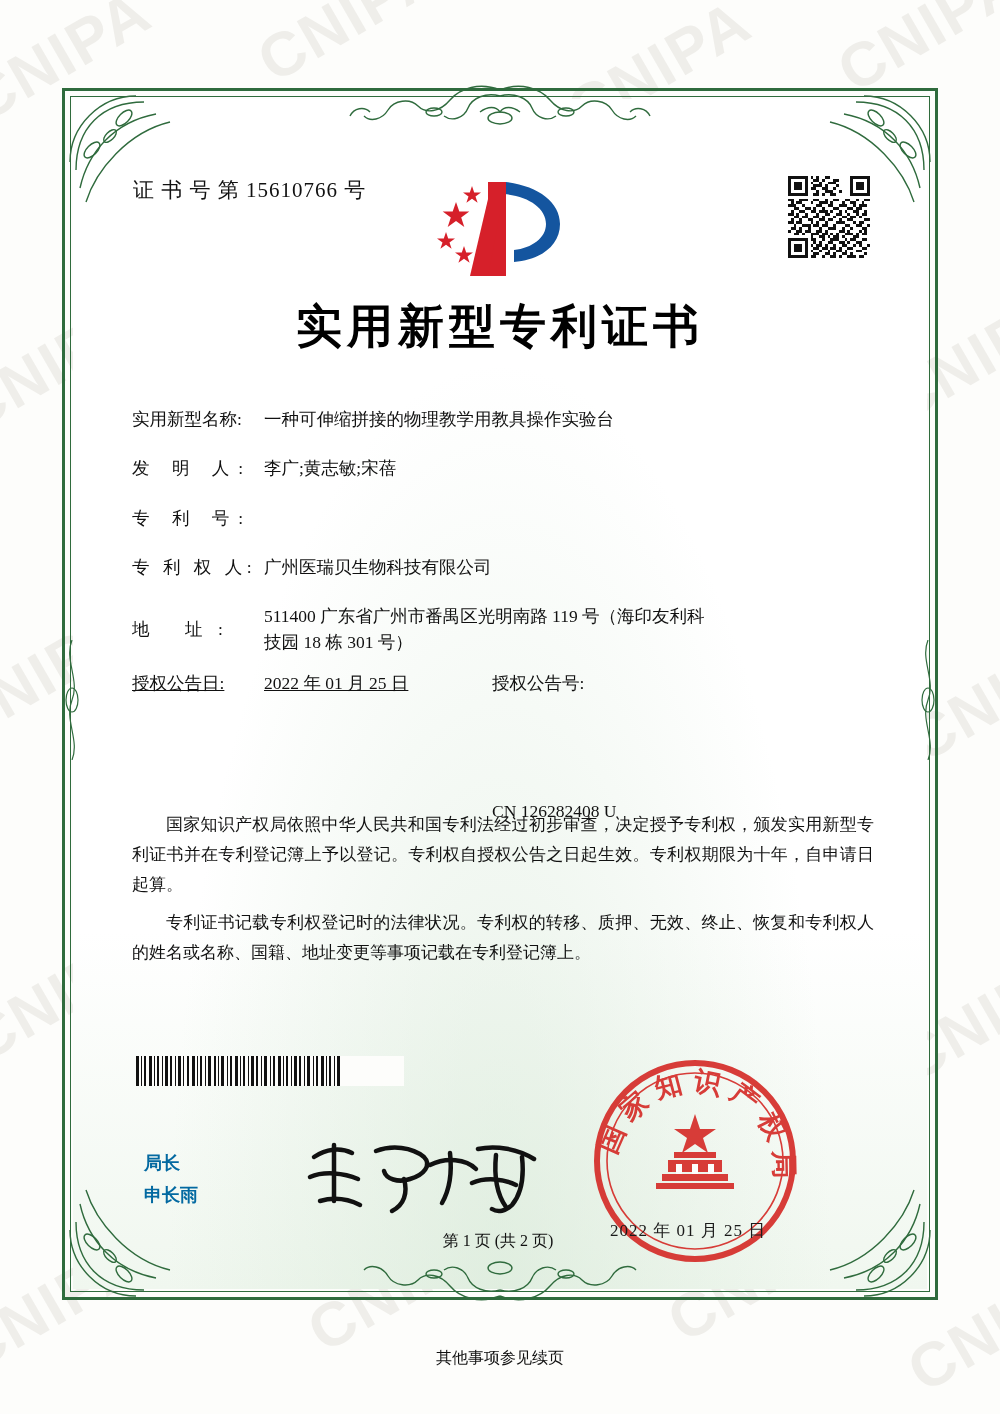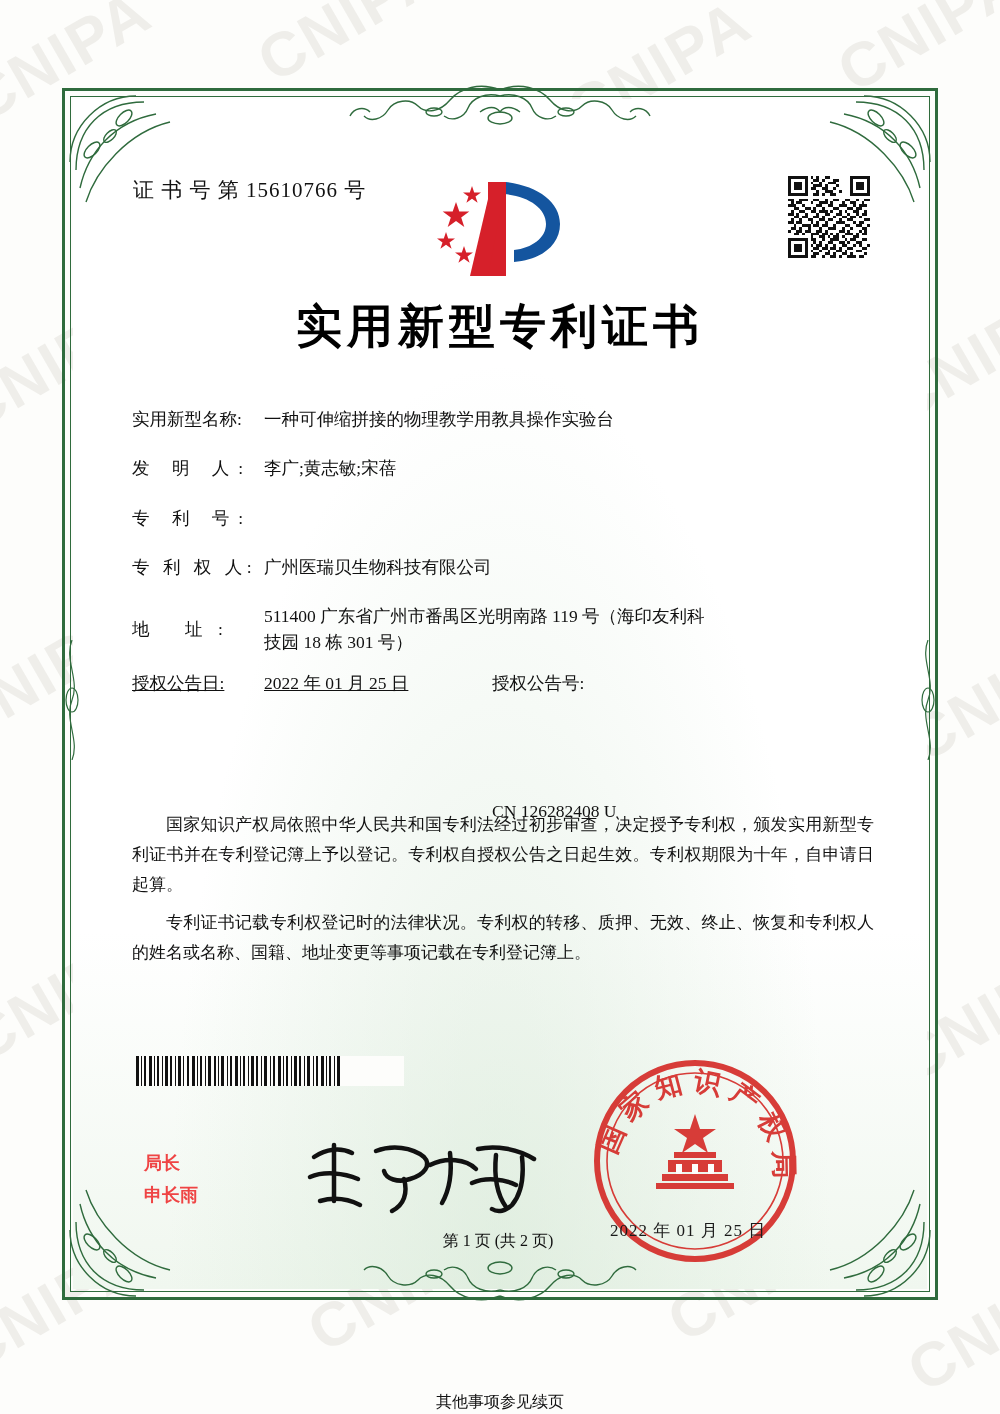--- a/index.html
+++ b/index.html
@@ -190,21 +190,21 @@
     width: 268px;
   }
 
   .director {
     position: absolute;
     left: 74px;
     top: 1052px;
     font-size: 18px;
     font-weight: bold;
     line-height: 1.75;
-    color: #ef4444;
+    color: #0369a1;
   }
 
   .signature {
     position: absolute;
     left: 230px;
     top: 1035px;
     width: 260px;
     height: 90px;
   }
 
@@ -236,21 +236,20 @@
 
   .footnote {
     position: absolute;
     left: 0;
     right: 0;
     top: 1348px;
     text-align: center;
     font-size: 16px;
     color: #111;
     z-index: 5;
-    margin-top: 44px;
   }
 </style>
 </head>
 <body>
 
 <div class="page">
 
   <div class="wm-layer">
     <div class="wm" style="left:-40px;  top:20px;   font-size:62px;">CNIPA</div>
     <div class="wm" style="left:250px;  top:-20px;  font-size:62px;">CNIPA</div>

